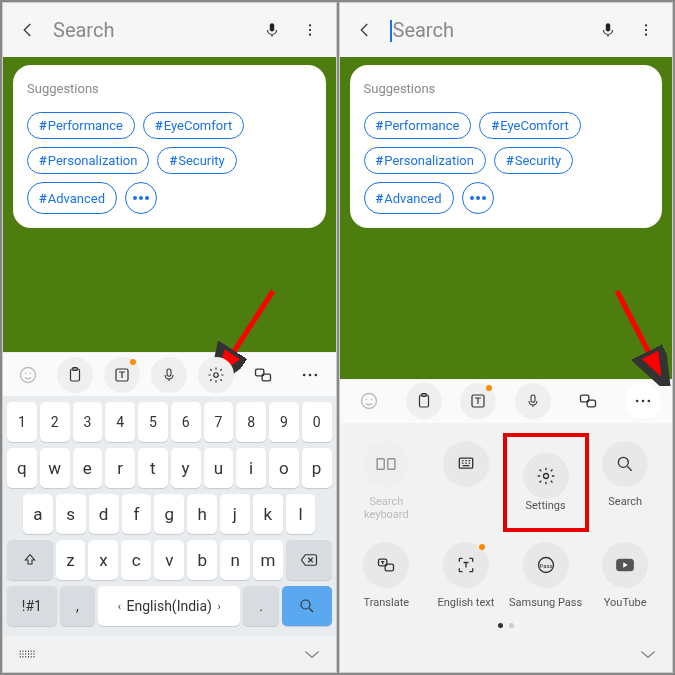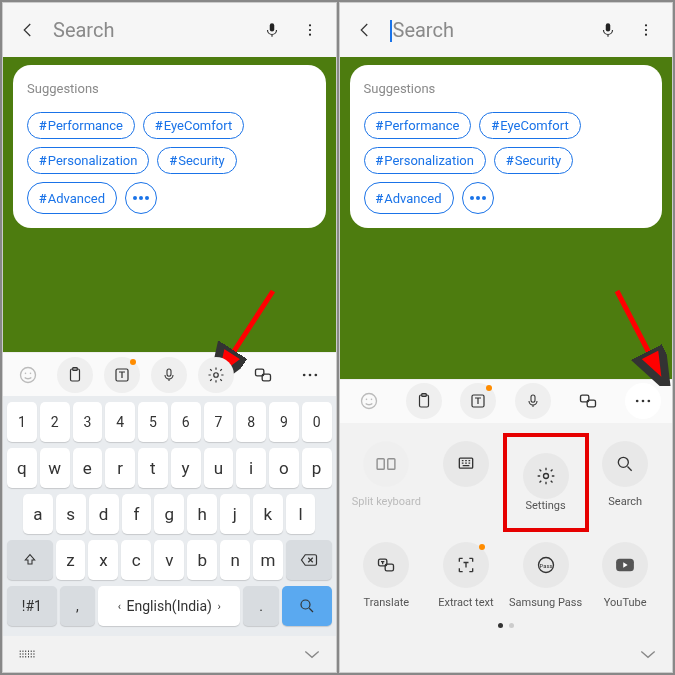--- a/index.html
+++ b/index.html
@@ -376,21 +376,21 @@
 
     <div class="more-panel">
       <div class="more-grid">
         <div class="more-item disabled">
           <div class="more-circle">
               <svg width="22" height="16" viewBox="0 0 24 18" stroke="#aaa">
                 <rect x="2" y="3" width="8" height="12" rx="1"></rect>
                 <rect x="14" y="3" width="8" height="12" rx="1"></rect>
               </svg>
             </div>
-          <div class="more-label">Split keyboard</div>
+          <div class="more-label">Search keyboard</div>
         </div>
         <div class="more-item">
           <div class="more-circle">
               <svg width="20" height="18" viewBox="0 0 24 20">
                 <rect x="4" y="3" width="16" height="12" rx="1"></rect>
                 <path d="M7 6h2M11 6h2M15 6h2M7 9h2M11 9h2M15 9h2M8 12h8"></path>
               </svg>
             </div>
         </div>
         <div class="more-item">
@@ -423,21 +423,21 @@
             </div>
           <div class="more-label">Translate</div>
         </div>
         <div class="more-item">
           <div class="more-circle">
               <div class="dot-badge"></div>
               <svg width="20" height="20" viewBox="0 0 24 24">
                 <path d="M4 4h4M4 4v4M20 4h-4M20 4v4M4 20h4M4 20v-4M20 20h-4M20 20v-4M9 9h6M12 9v6"></path>
               </svg>
             </div>
-          <div class="more-label">Extract text</div>
+          <div class="more-label">English text</div>
         </div>
         <div class="more-item">
           <div class="more-circle">
               <svg width="20" height="20" viewBox="0 0 24 24">
                 <circle cx="12" cy="12" r="9"></circle>
                 <text x="12" y="15" font-size="7" text-anchor="middle" fill="#333" stroke="none">Pass</text>
               </svg>
             </div>
           <div class="more-label">Samsung Pass</div>
         </div>

